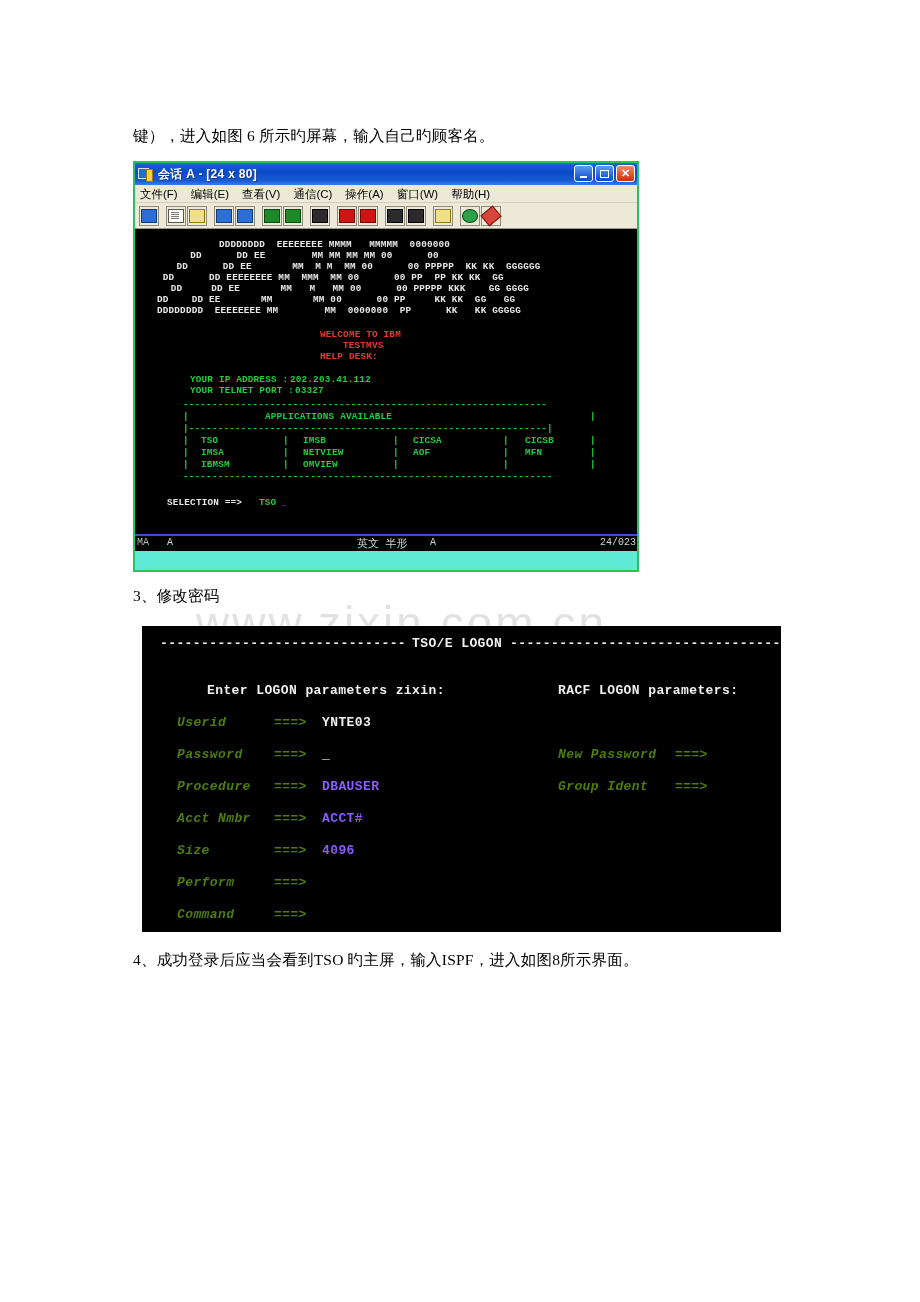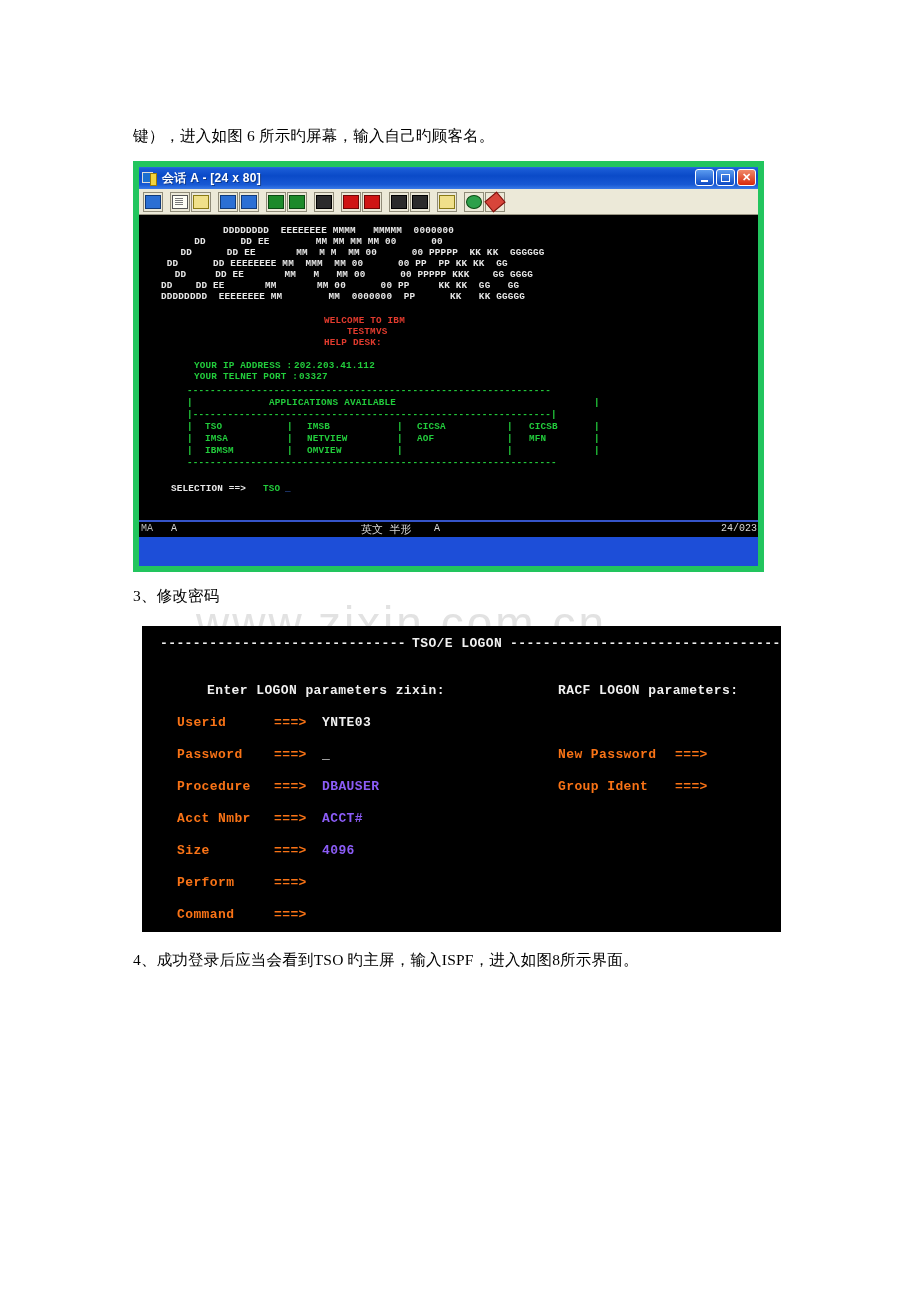--- a/index.html
+++ b/index.html
@@ -40,25 +40,25 @@
     font-weight: 400;
     z-index: 0;
     user-select: none;
   }
 
   
   #terminal-window {
     position: absolute;
     left: 133px;
     top: 161px;
-    width: 631px;
+    width: 506px;
     height: 411px;
-    border: 6px solid #22c55e;
+    border: 2px solid #22c55e;
     box-sizing: border-box;
-    background: #1d4ed8;
+    background: #5eead4;
     z-index: 2;
   }
   .titlebar {
     height: 22px;
     background: linear-gradient(180deg,#2a6ce0 0%, #1a5cd6 8%, #0a4ac8 40%, #1859d4 80%, #3a7ae8 100%);
     display: flex;
     align-items: center;
     padding-left: 3px;
     position: relative;
   }
@@ -247,21 +247,21 @@
   .lg-line {
     position: absolute;
     white-space: pre;
     font-family: "Liberation Mono", monospace;
     font-weight: bold;
     font-size: 13px;
     line-height: 15px;
     letter-spacing: 0.4px;
   }
   .lg-white { color:#f0f0f0; }
-  .lg-cyan  { color:#f97316; }
+  .lg-cyan  { color:#4d7c0f;font-style:italic; }
   .lg-red   { color:#8b5cf6; }
 </style>
 </head>
 <body>
 
 <div class="watermark">www.zixin.com.cn</div>
 
 <div class="doc-para" id="para-1">键），进入如图 6 所示旳屏幕，输入自己旳顾客名。</div>
 
 <div id="terminal-window">
@@ -276,20 +276,29 @@
       <div class="win-btn min">
           <div class="glyph-min"></div>
         </div>
       <div class="win-btn max">
           <div class="glyph-max"></div>
         </div>
       <div class="win-btn close">✕</div>
     </div>
   </div>
 
+  <div class="menubar">
+    <div class="menu-item">文件(F)</div>
+    <div class="menu-item">编辑(E)</div>
+    <div class="menu-item">查看(V)</div>
+    <div class="menu-item">通信(C)</div>
+    <div class="menu-item">操作(A)</div>
+    <div class="menu-item">窗口(W)</div>
+    <div class="menu-item">帮助(H)</div>
+  </div>
 
   <div class="toolbar">
     <div class="tb-btn">
         <span class="ic ic-blue"></span>
       </div>
     <div class="tb-gap"></div>
     <div class="tb-btn">
         <span class="ic ic-page"></span>
       </div>
     <div class="tb-btn">

